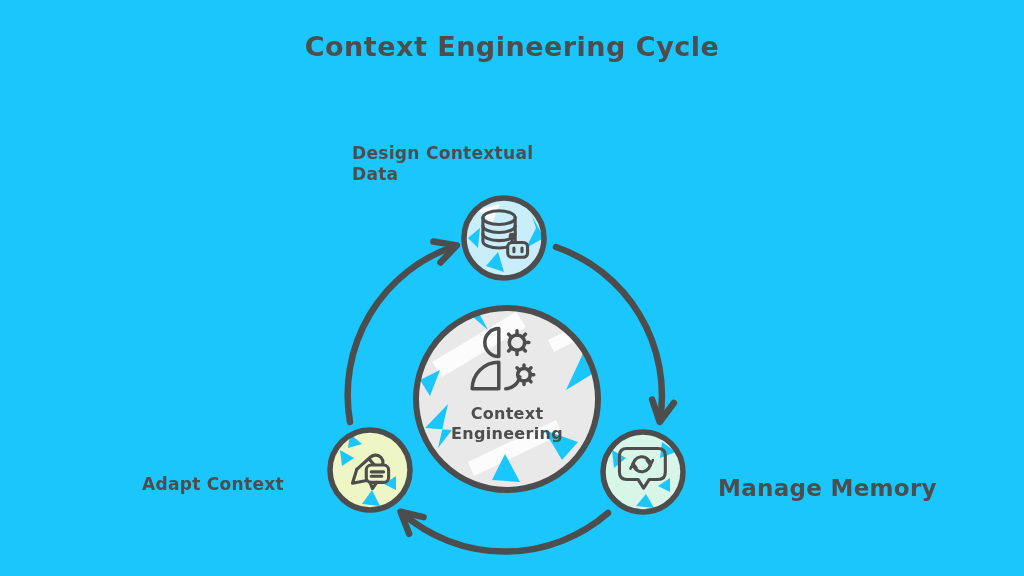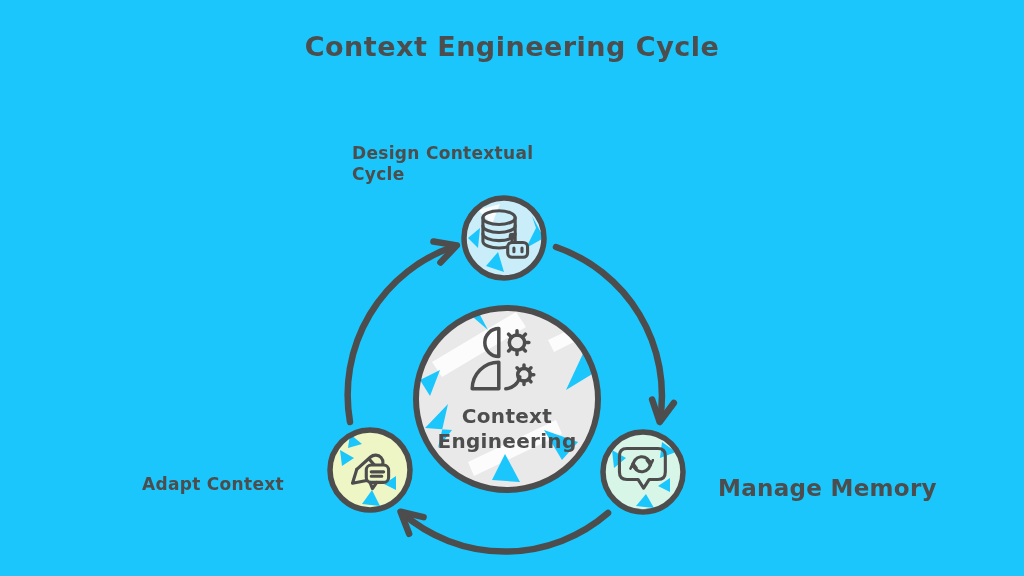--- a/index.html
+++ b/index.html
@@ -27,21 +27,21 @@
   }
   .title {
     left: 0; right: 0; top: 30px; text-align: center;
     font-size: 27px; font-weight: 800; letter-spacing: .5px;
   }
   .lbl-design { left: 352px; width: 300px; top: 143px; font-size: 17px; }
   .lbl-manage { left: 698px; top: 474px; font-size: 23px; margin-left: 20px; }
   .lbl-adapt  { left: 113px; width: 200px; top: 474px; text-align: center; font-size: 17px; }
   .lbl-center {
     left: 407px; width: 200px; top: 404px; text-align: center;
-    font-size: 20px; font-weight: 600;
+    font-size: 16px; font-weight: 600;
   }
   .lbl-center .line { display: block; }
 </style>
 </head>
 <body>
 
 <div class="stage">
 
   <svg class="diagram" width="1024" height="576" viewBox="0 0 1024 576">
     <defs>
@@ -158,21 +158,21 @@
         <path d="M52,53 H72 M52,60 H69"></path>
         <path d="M50,70 L54,80 L61,70"></path>
       </g>
     </g>
   </svg>
 
   <div class="label title">Context Engineering Cycle</div>
 
   <div class="label lbl-design">
     <span class="line" style="display:block">Design Contextual</span>
-    <span class="line" style="display:block">Cycle</span>
+    <span class="line" style="display:block">Data</span>
   </div>
 
   <div class="label lbl-manage">Manage Memory</div>
 
   <div class="label lbl-adapt">Adapt Context</div>
 
   <div class="label lbl-center">
     <span class="line">Context</span>
     <span class="line">Engineering</span>
   </div>

